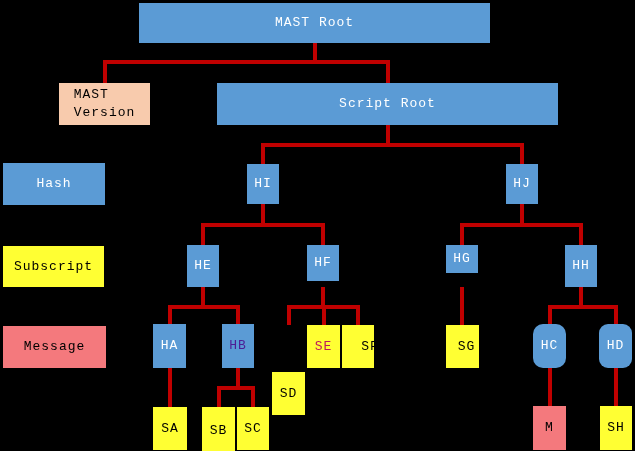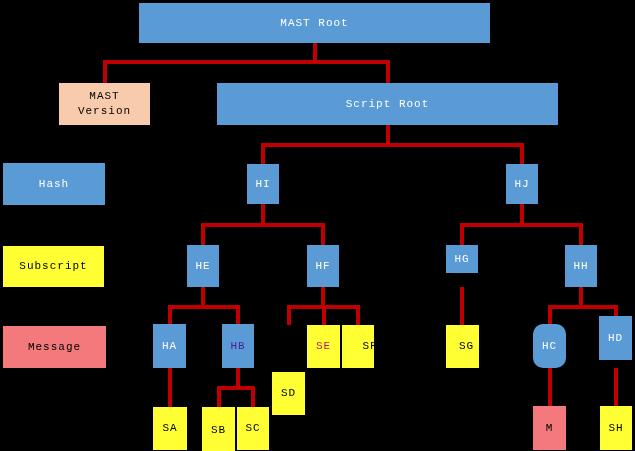--- a/index.html
+++ b/index.html
@@ -13,22 +13,21 @@
     height: 451px;
     background: #000000;
     overflow: hidden;
     font-family: "Liberation Mono", "DejaVu Sans Mono", monospace;
   }
   .node {
     position: absolute;
     display: flex;
     align-items: center;
     justify-content: center;
-    text-align: center;
-    font-size: 11px;
+    font-size: 13px;
     line-height: 1.35;
     white-space: pre-line;
     letter-spacing: 1px;
     box-sizing: border-box;
   }
   .node.hash    { color: #ffffff; }
   .node.version { color: #000000; }
   .node.subscript { color: #000000; }
   .node.message { color: #000000; }
   .edge-seg {
@@ -78,30 +77,30 @@
     <div class="edge-seg" style="left: 613.5px; top: 368px; width: 4px; height: 38px; background: rgb(192, 0, 0);"></div>
     <div class="node hash" style="left: 139px; top: 3px; width: 351px; height: 40px; background: rgb(91, 155, 213); color: rgb(255, 255, 255);">MAST Root</div>
     <div class="node version" style="left: 59px; top: 83px; width: 91px; height: 42px; background: rgb(248, 203, 173); color: rgb(0, 0, 0);">MAST
 Version</div>
     <div class="node hash" style="left: 217px; top: 83px; width: 341px; height: 42px; background: rgb(91, 155, 213); color: rgb(255, 255, 255);">Script Root</div>
     <div class="node hash" style="left: 3px; top: 163px; width: 102px; height: 42px; background: rgb(91, 155, 213); color: rgb(255, 255, 255);">Hash</div>
     <div class="node hash" style="left: 506px; top: 164px; width: 32px; height: 40px; background: rgb(91, 155, 213); color: rgb(255, 255, 255);">HJ</div>
     <div class="node hash" style="left: 247px; top: 164px; width: 32px; height: 40px; background: rgb(91, 155, 213); color: rgb(255, 255, 255);">HI</div>
     <div class="node subscript" style="left: 3px; top: 246px; width: 101px; height: 41px; background: rgb(255, 255, 51); color: rgb(0, 0, 0);">Subscript</div>
     <div class="node hash" style="left: 187px; top: 245px; width: 32px; height: 42px; background: rgb(91, 155, 213); color: rgb(255, 255, 255);">HE</div>
-    <div class="node hash" style="left: 307px; top: 245px; width: 32px; height: 42px; background: rgb(91, 155, 213); color: rgb(255, 255, 255);">HF</div>
+    <div class="node hash" style="left: 307px; top: 245px; width: 32px; height: 36px; background: rgb(91, 155, 213); color: rgb(255, 255, 255);">HF</div>
     <div class="node hash" style="left: 446px; top: 245px; width: 32px; height: 28px; background: rgb(91, 155, 213); color: rgb(255, 255, 255);">HG</div>
     <div class="node hash" style="left: 565px; top: 245px; width: 32px; height: 42px; background: rgb(91, 155, 213); color: rgb(255, 255, 255);">HH</div>
     <div class="node message" style="left: 3px; top: 326px; width: 103px; height: 42px; background: rgb(244, 121, 125); color: rgb(0, 0, 0);">Message</div>
     <div class="node hash" style="left: 153px; top: 324px; width: 33px; height: 44px; background: rgb(91, 155, 213); color: rgb(255, 255, 255);">HA</div>
     <div class="node hash" style="left: 222px; top: 324px; width: 32px; height: 44px; background: rgb(91, 155, 213); color: #4c1d95;">HB</div>
     <div class="node subscript" style="left: 272px; top: 325px; width: 33px; height: 43px; background: rgb(255, 255, 51); color: rgb(0, 0, 0); margin-top: 47px;">SD</div>
     <div class="node subscript" style="left: 307px; top: 325px; width: 33px; height: 43px; background: rgb(255, 255, 51); color: #be185d;">SE</div>
     <div class="node subscript" style="left: 342px; top: 325px; width: 32px; height: 43px; background: rgb(255, 255, 51); color: rgb(0, 0, 0); padding-left: 24px;">SF</div>
     <div class="node subscript" style="left: 446px; top: 325px; width: 33px; height: 43px; background: rgb(255, 255, 51); color: rgb(0, 0, 0); padding-left: 8px;">SG</div>
     <div class="node hash" style="left: 533px; top: 324px; width: 33px; height: 44px; background: rgb(91, 155, 213); color: rgb(255, 255, 255); border-radius: 10px;">HC</div>
-    <div class="node hash" style="left: 599px; top: 316px; width: 33px; height: 44px; background: rgb(91, 155, 213); color: rgb(255, 255, 255);">HD</div>
+    <div class="node hash" style="left: 599px; top: 324px; width: 33px; height: 44px; background: rgb(91, 155, 213); color: rgb(255, 255, 255); border-radius: 9px;">HD</div>
     <div class="node subscript" style="left: 153px; top: 407px; width: 34px; height: 43px; background: rgb(255, 255, 51); color: rgb(0, 0, 0);">SA</div>
     <div class="node subscript" style="left: 202px; top: 407px; width: 33px; height: 47px; background: rgb(255, 255, 51); color: rgb(0, 0, 0);">SB</div>
     <div class="node subscript" style="left: 237px; top: 407px; width: 32px; height: 43px; background: rgb(255, 255, 51); color: rgb(0, 0, 0);">SC</div>
     <div class="node message" style="left: 533px; top: 406px; width: 33px; height: 44px; background: rgb(244, 121, 125); color: rgb(0, 0, 0);">M</div>
     <div class="node subscript" style="left: 600px; top: 406px; width: 32px; height: 44px; background: rgb(255, 255, 51); color: rgb(0, 0, 0);">SH</div>
   </div>
 
 </body></html>

